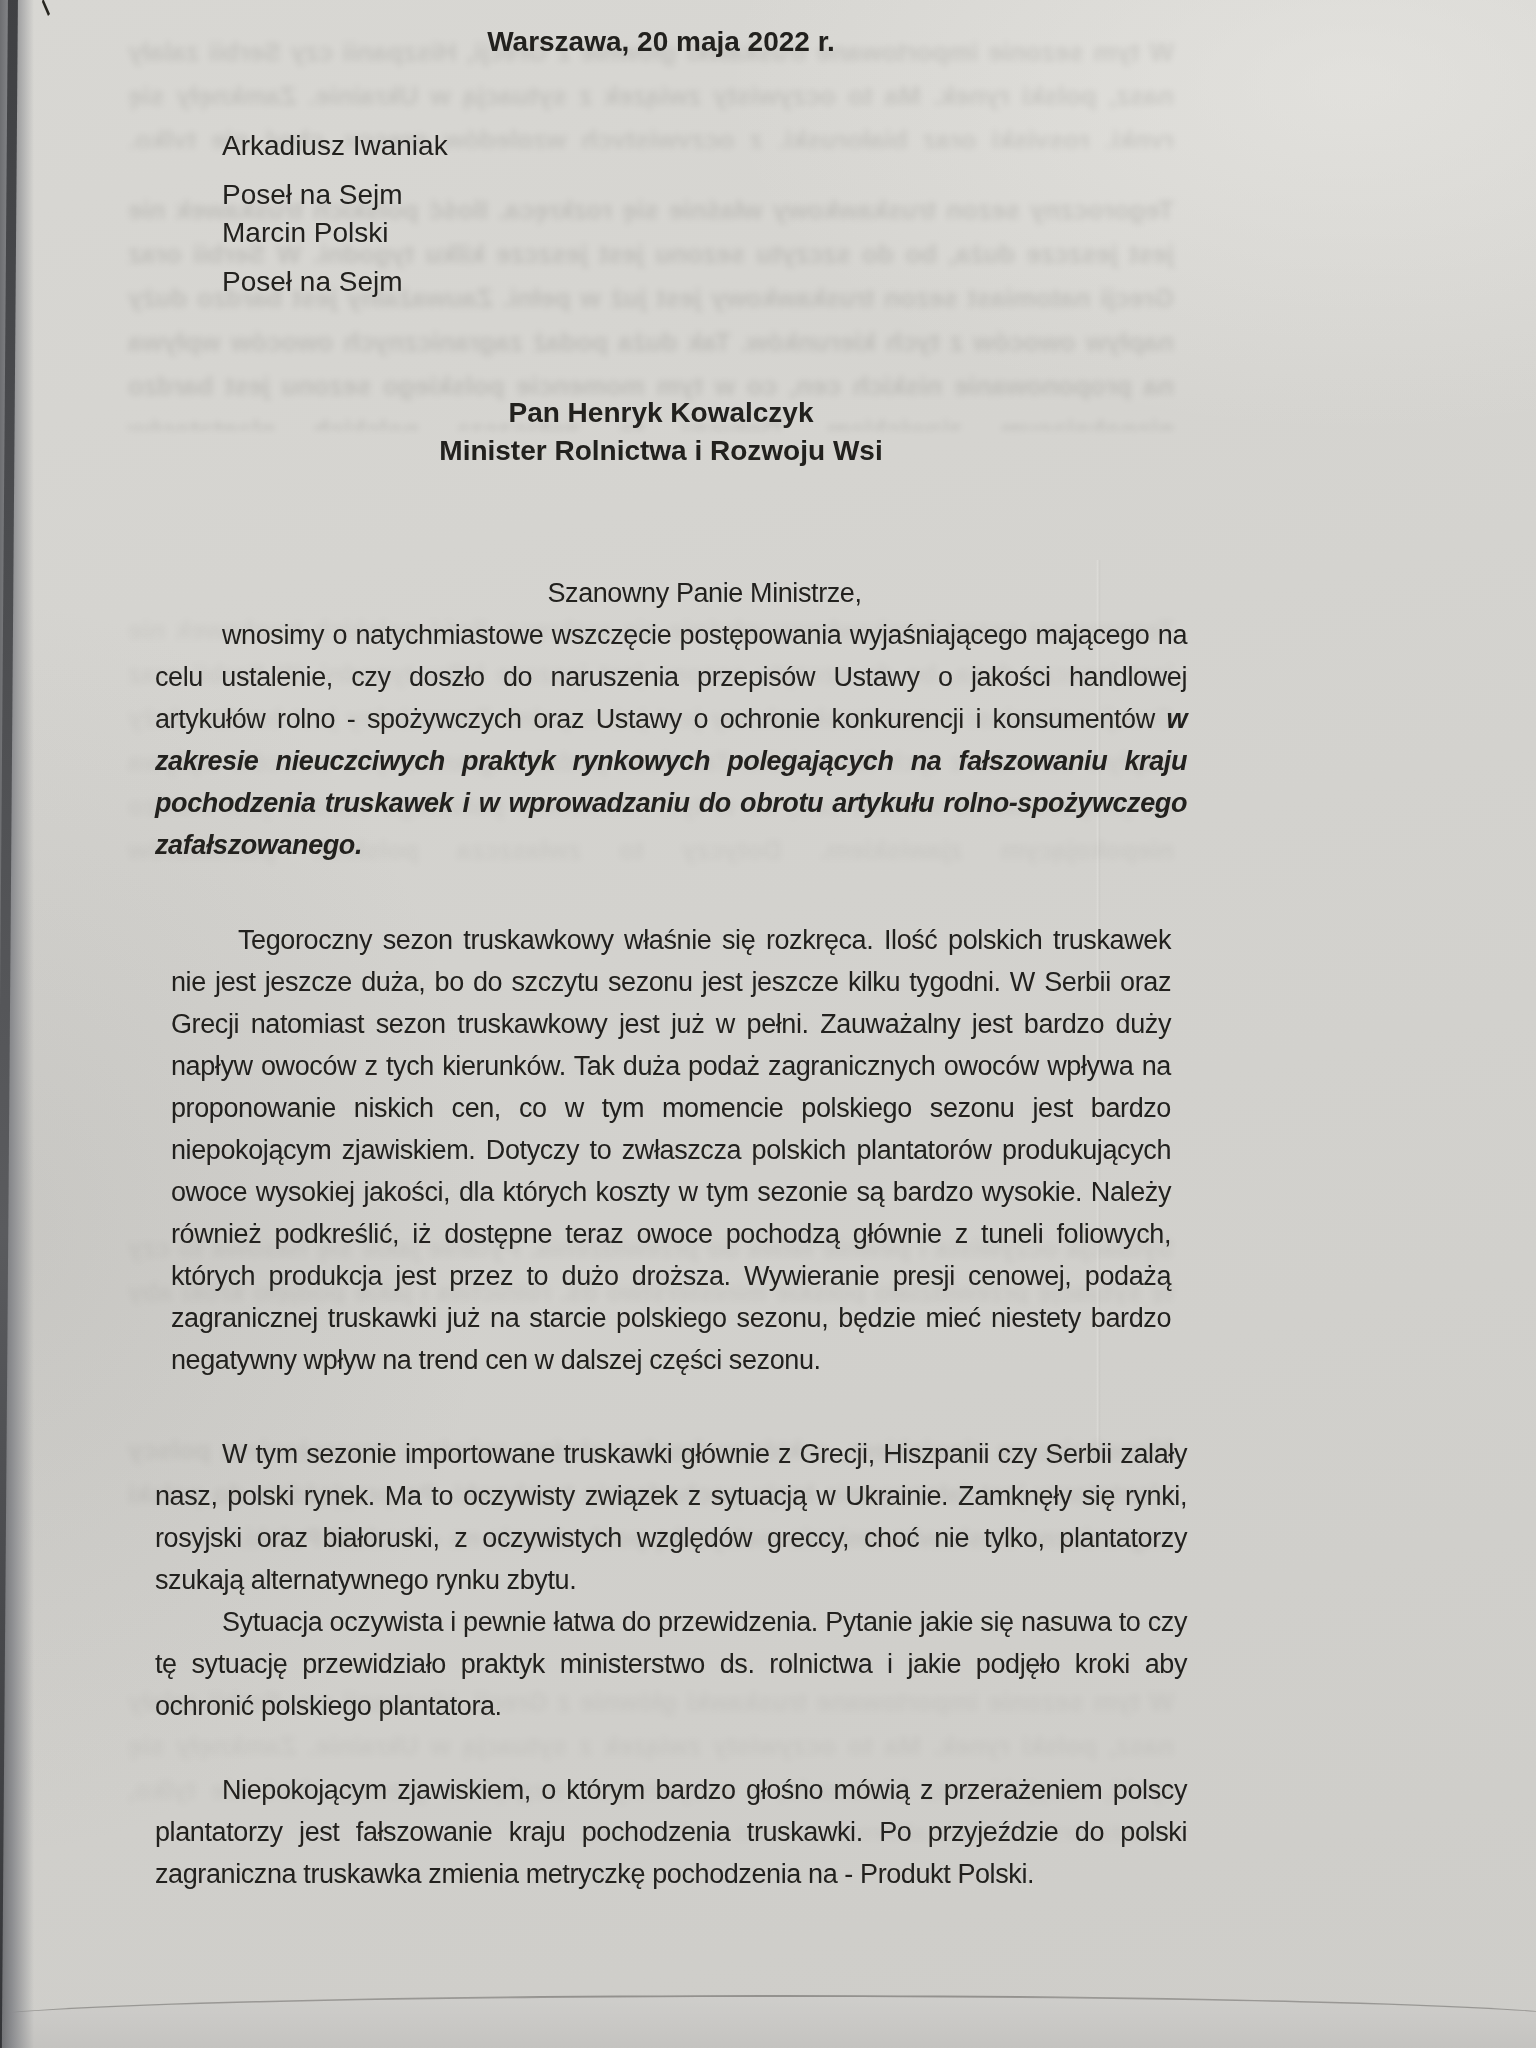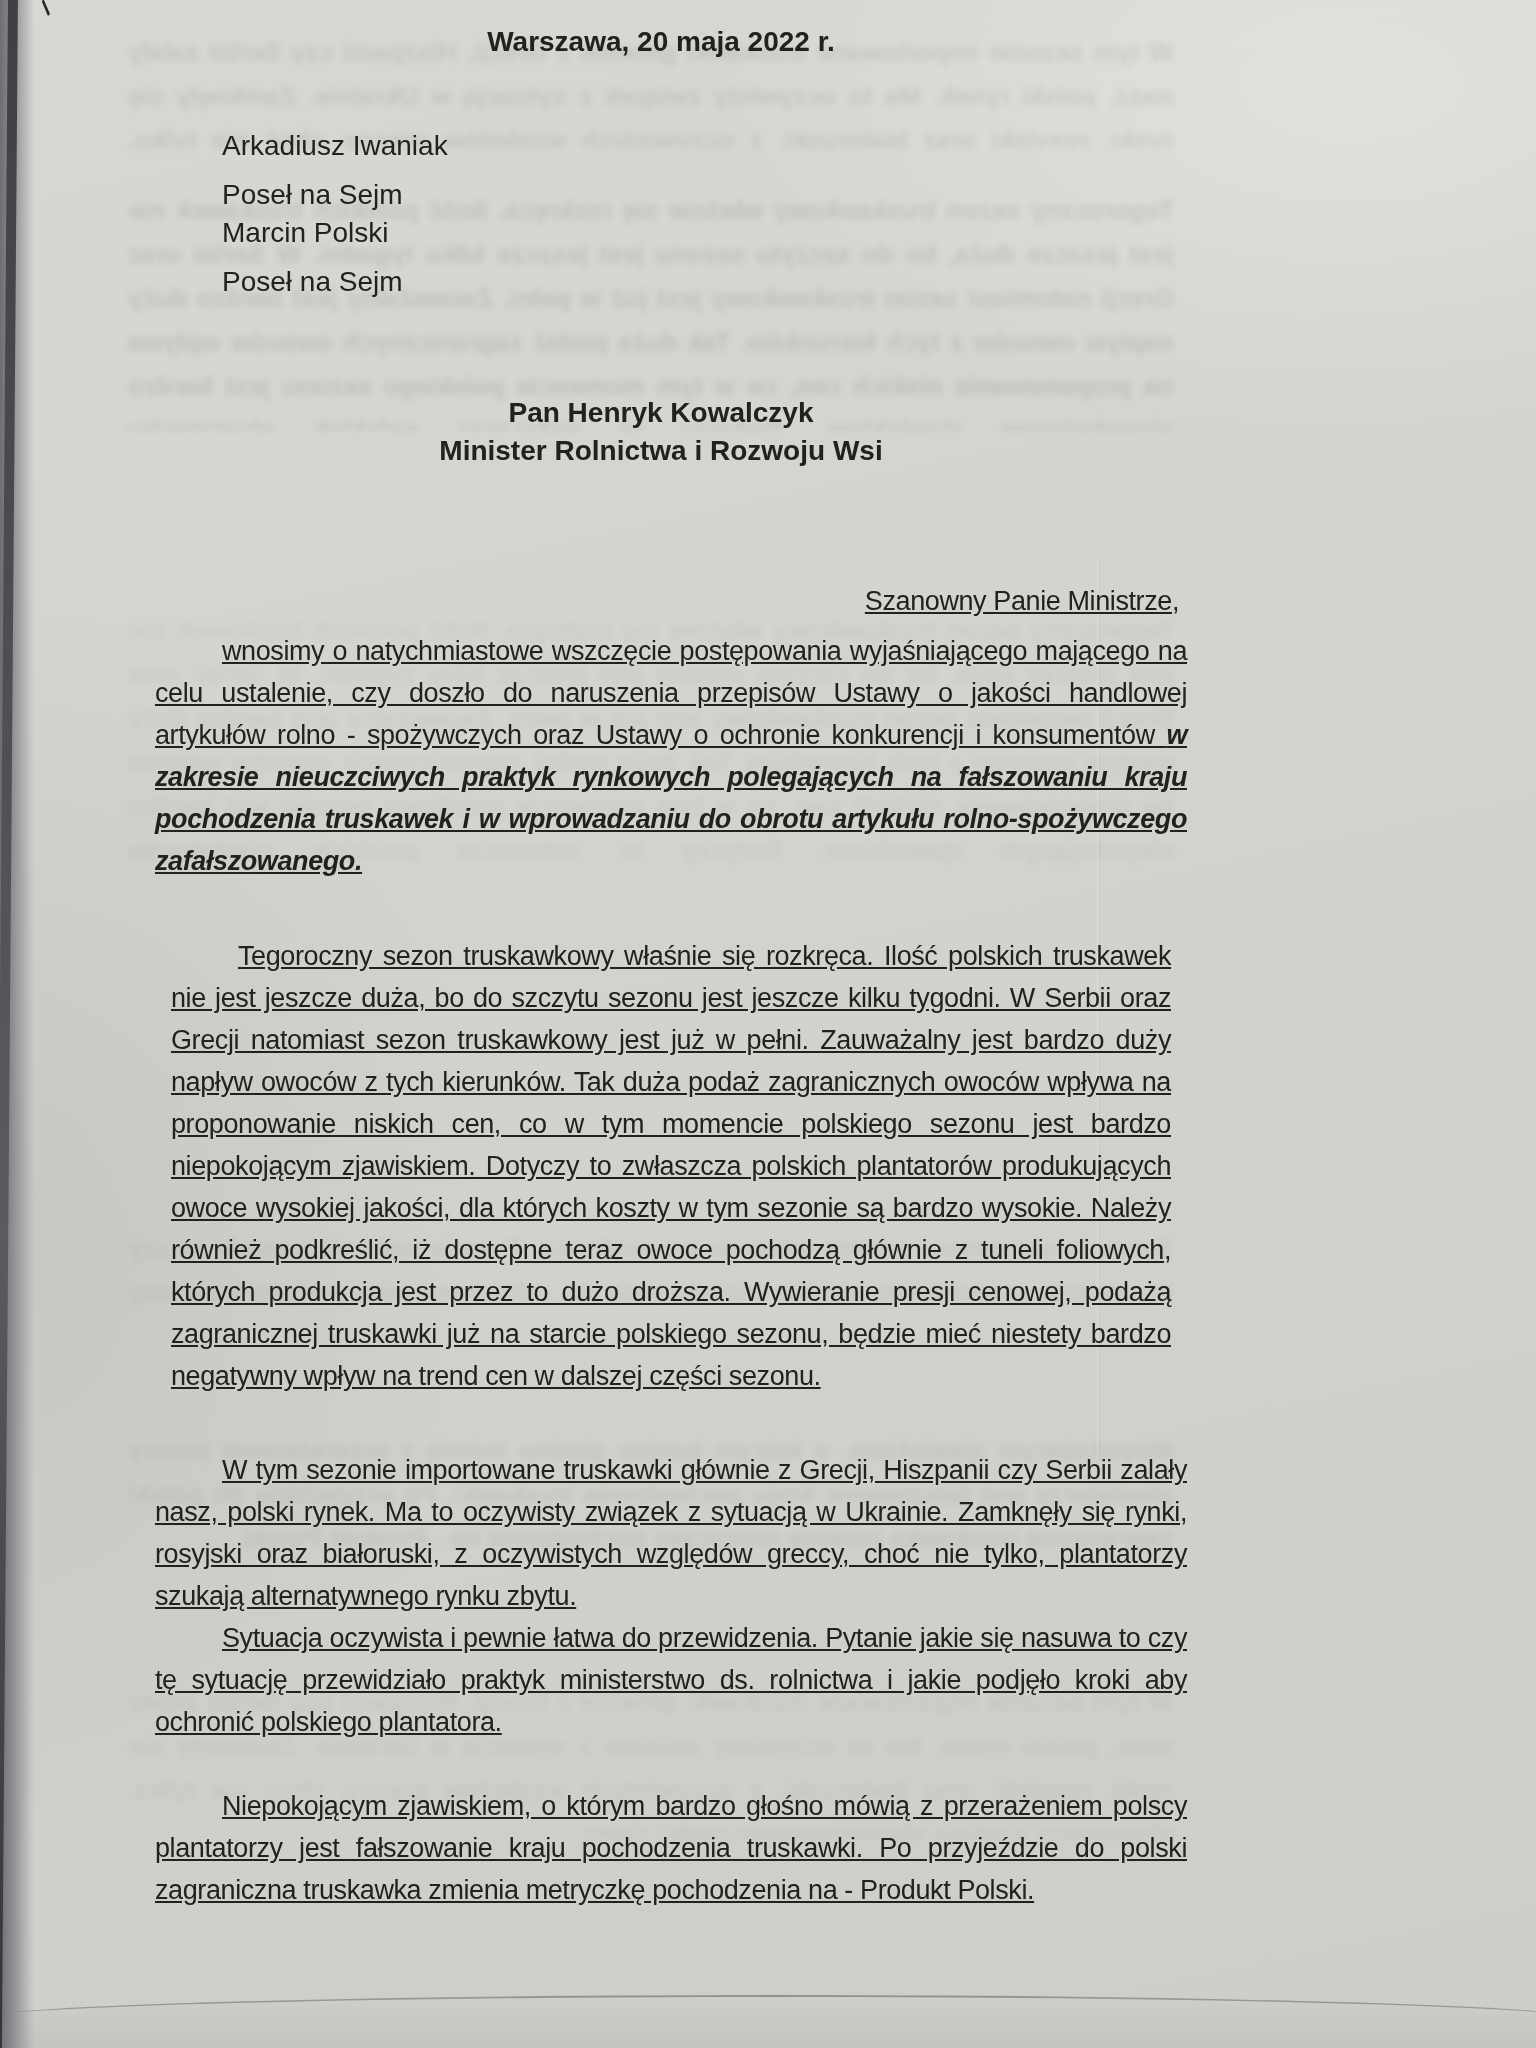--- a/index.html
+++ b/index.html
@@ -68,22 +68,22 @@
   .senders .bold{font-weight:400;margin-top:11px;}
   .recipient{
     position:absolute;left:155px;top:394px;width:1012px;
     text-align:center;font-size:28px;line-height:38px;font-weight:700;
   }
   .letter-body{
     position:absolute;left:155px;top:572px;width:1032px;
     font-size:27px;line-height:42px;letter-spacing:-0.4px;
     text-align:justify;color:#22211e;
   }
-  .salutation{margin:8px;padding-left:67px;text-align:right;text-decoration:underline;}
-  .para{margin:0;text-indent:67px;text-decoration:underline;}
+  .salutation{margin:0;padding-left:67px;text-align:center;}
+  .para{margin:0;text-indent:67px;}
   .em{font-weight:700;font-style:italic;}
   .p-season{margin:53px 16px 52px;}
   .p-imports{margin:0;}
   .p-situation{margin:0;}
   .p-alarm{margin:42px 0 0;}
 </style>
 </head>
 <body>
 
 <div class="paper">

